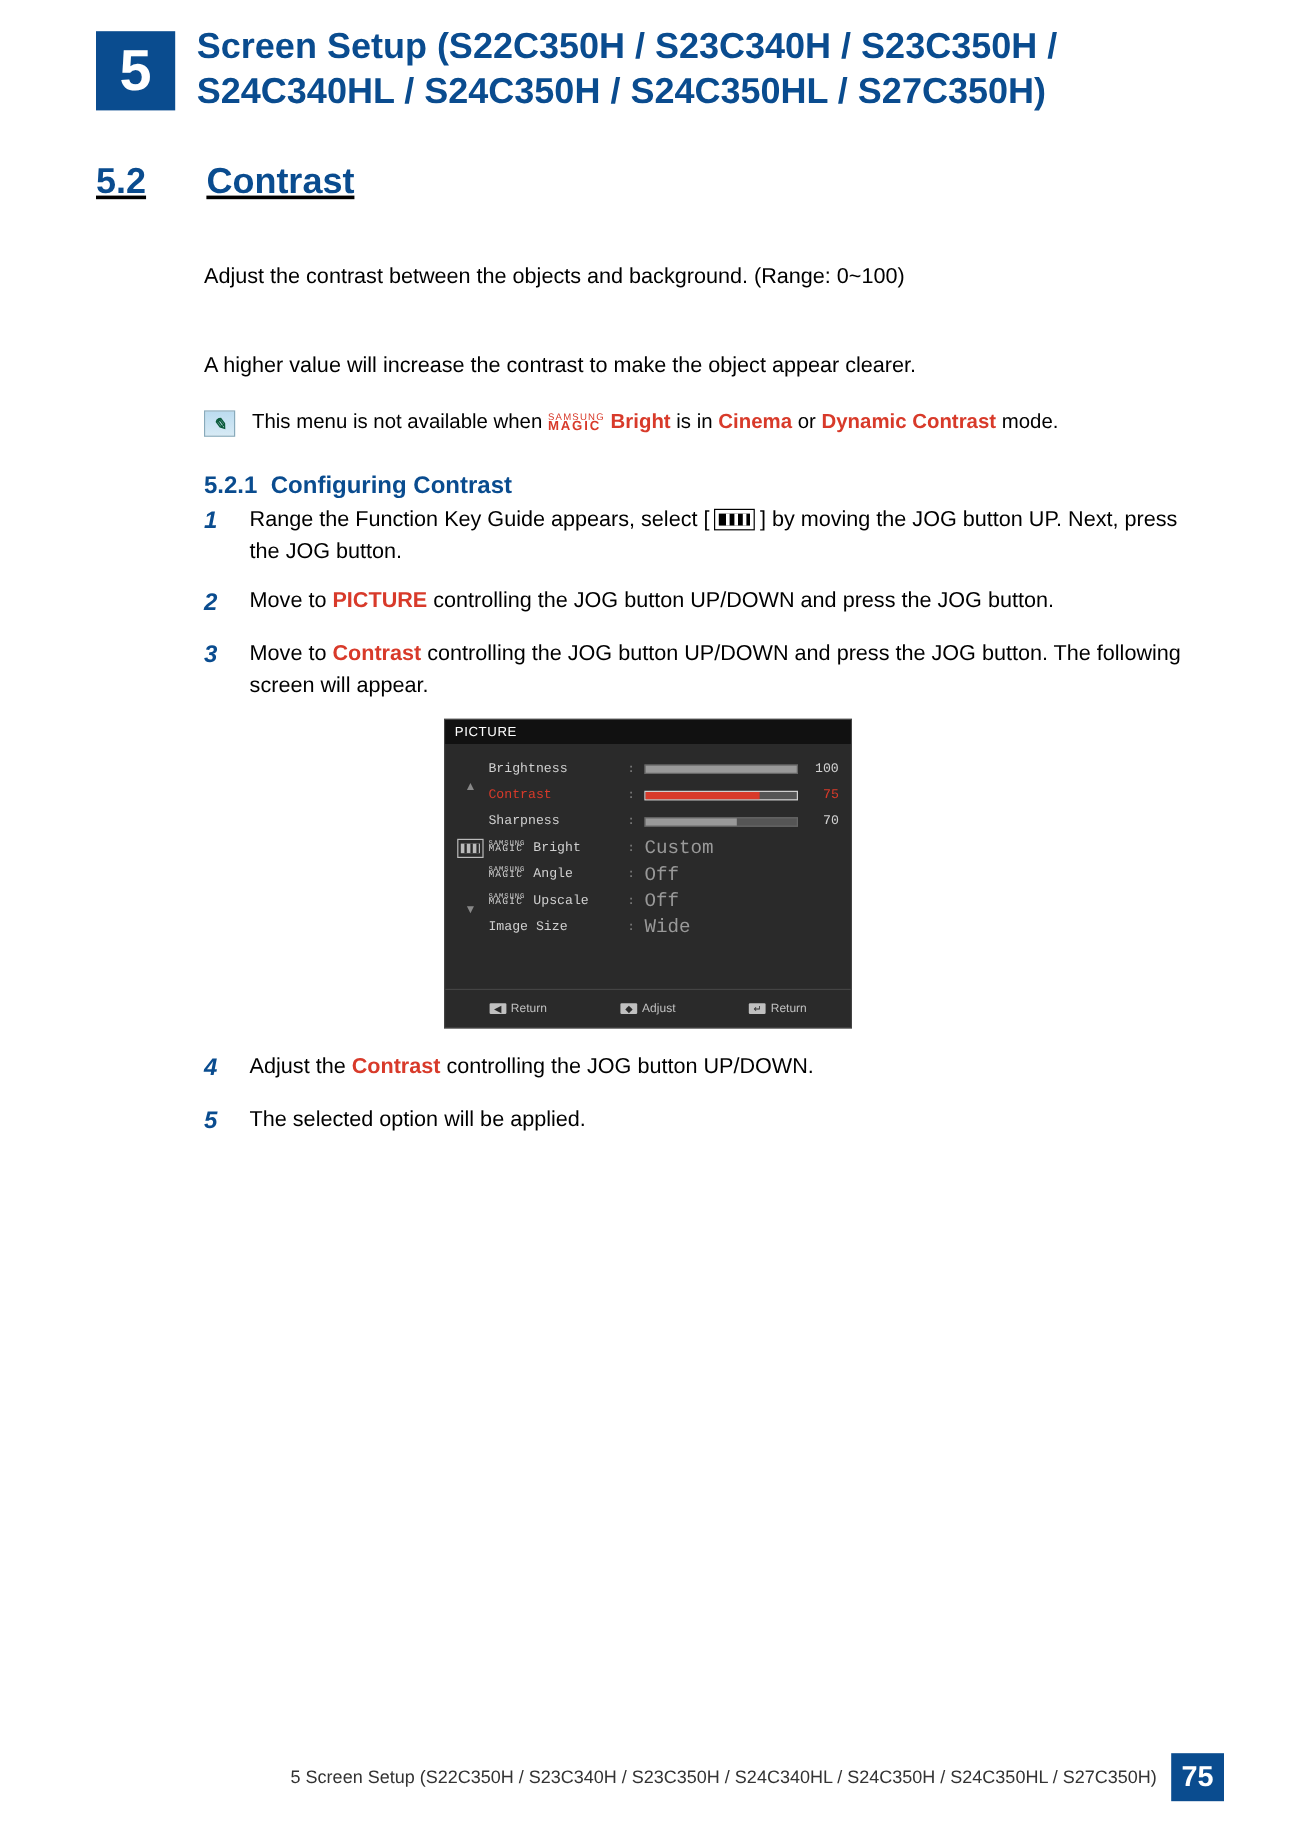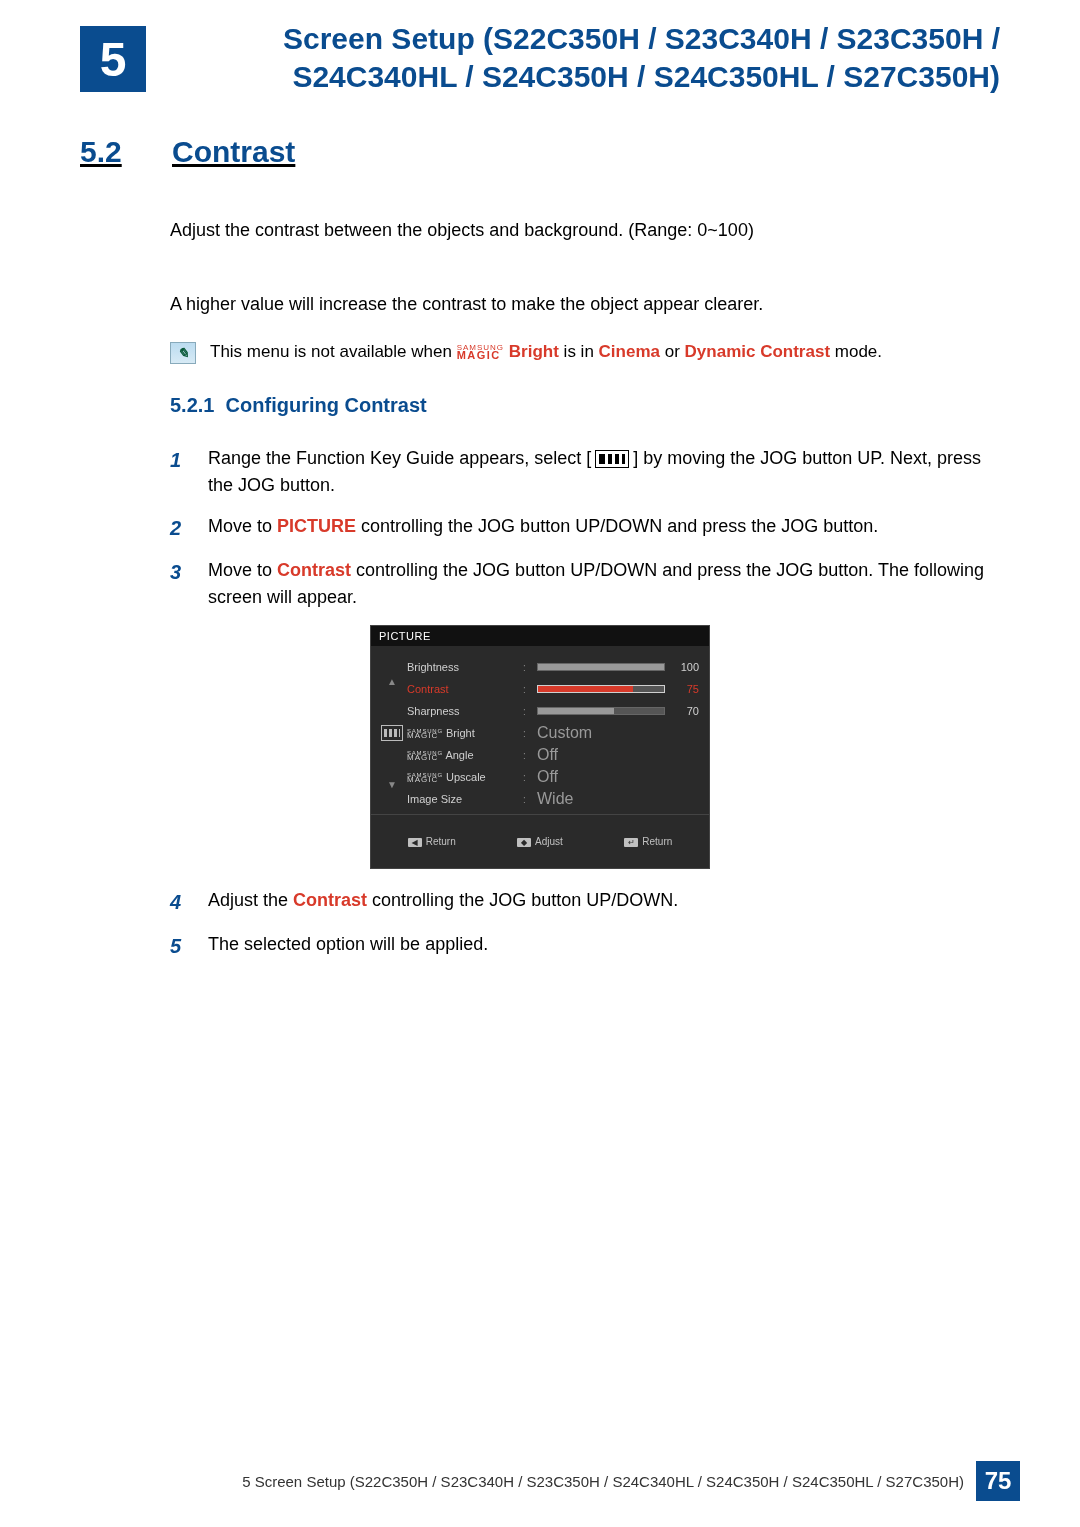--- a/index.html
+++ b/index.html
@@ -31,21 +31,20 @@
     align-items: center;
     justify-content: center;
     flex: 0 0 66px;
     margin-top: 6px;
   }
   .chapter-title {
     color: #0a4c8f;
     font-size: 30px;
     font-weight: bold;
     line-height: 1.25;
-    text-align: right;
   }
   .section-row {
     display: flex;
     gap: 26px;
     margin-bottom: 48px;
     text-decoration: underline;
   }
   .section-num {
     color: #0a4c8f;
     font-size: 30px;
@@ -88,21 +87,21 @@
   }
   .magic-brand { display:inline-block; line-height:0.8; vertical-align:middle; text-align:left; }
   .magic-sm { color:#d83a2a; font-size:8px; letter-spacing:1px; display:block; }
   .magic-lg { color:#d83a2a; font-size:11px; letter-spacing:1.5px; font-weight:bold; display:block; }
   .red-bold { color:#d83a2a; font-weight:bold; }
   .subsection {
     margin-left: 90px;
     color:#0a4c8f;
     font-size:20px;
     font-weight:bold;
-    margin-bottom:28px;
+    margin-bottom:2px;
   }
   .step {
     margin-left: 90px;
     display:flex;
     gap:16px;
     font-size:18px;
     line-height:1.5;
     margin-bottom:14px;
   }
   .step-num {
@@ -182,20 +181,21 @@
     background:#2a2a2a;
     box-shadow:5px 0 0 #2a2a2a, 10px 0 0 #2a2a2a;
   }
   .osd-list { flex:1; }
   .osd-row {
     display:grid;
     grid-template-columns: 110px 8px 1fr 28px;
     align-items:center;
     height:22px;
     gap:6px;
+    font-family:Liberation Mono, monospace;
   }
   .osd-row.sel .osd-label { color:#d83a2a; }
   .osd-label { color:#d0d0d0; font-size:11px; white-space:nowrap; }
   .osd-colon { color:#888; font-size:10px; }
   .osd-val-text { color:#999; font-size:16px; }
   .osd-num { color:#d0d0d0; font-size:11px; text-align:right; }
   .osd-bar {
     height:8px;
     background:#555;
     position:relative;
@@ -209,23 +209,24 @@
   .osd-row.sel .osd-bar { border-color:#d0d0d0; }
   .osd-row.sel .osd-bar-fill { background:#d83a2a; }
   .osd-row.sel .osd-num { color:#d83a2a; }
   .osd-magic { display:inline-block; line-height:0.75; vertical-align:middle; }
   .osd-magic-sm { font-size:6px; letter-spacing:0.8px; display:block; color:#d0d0d0;}
   .osd-magic-lg { font-size:8px; letter-spacing:1px; display:block; color:#d0d0d0;}
   .osd-footer {
     border-top:1px solid #444;
     display:flex;
     justify-content:space-around;
-    padding:21px 6px;
+    padding:10px 6px;
     font-size:10px;
     color:#c0c0c0;
+    margin-top:36px;
   }
   .osd-footer span.icon {
     display:inline-block;
     width:14px; height:9px;
     background:#c0c0c0;
     color:#2a2a2a;
     font-size:8px;
     text-align:center;
     line-height:9px;
     margin-right:4px;

